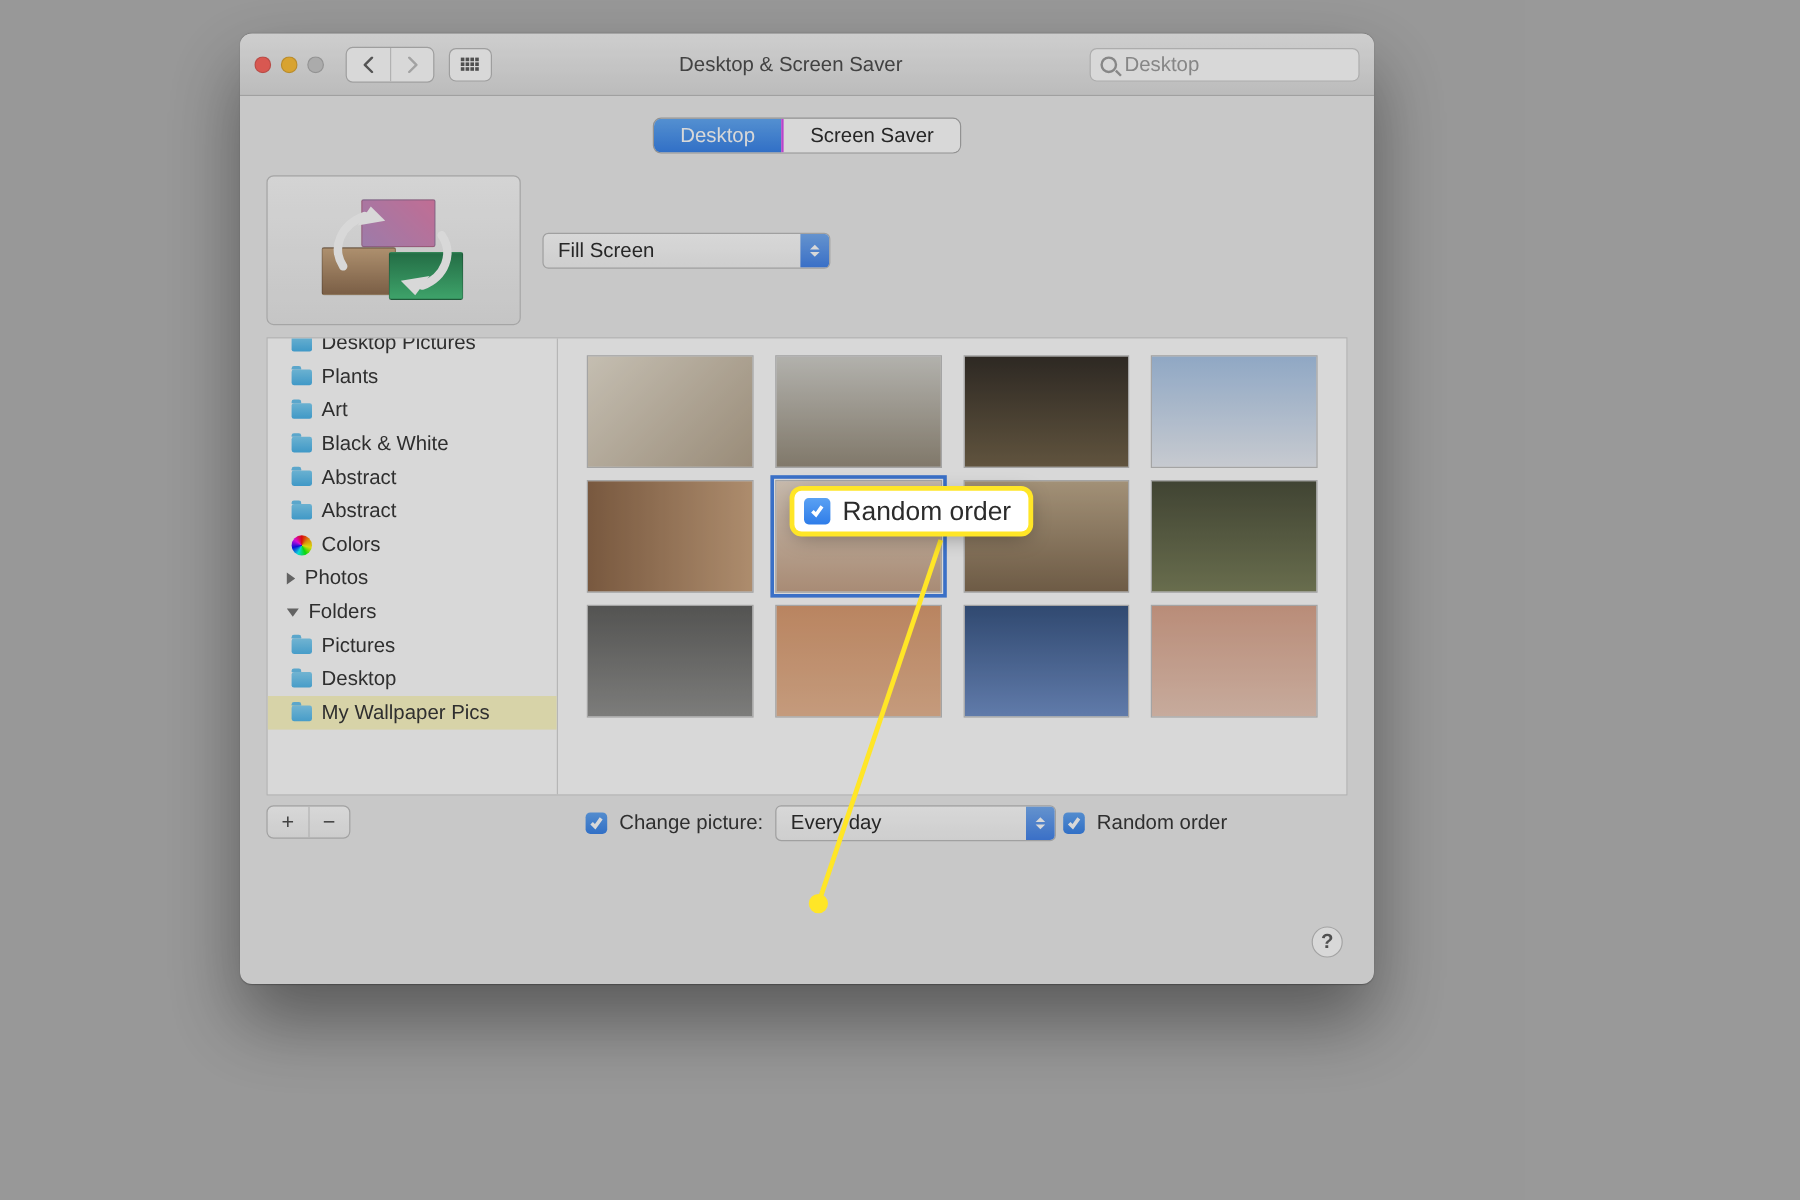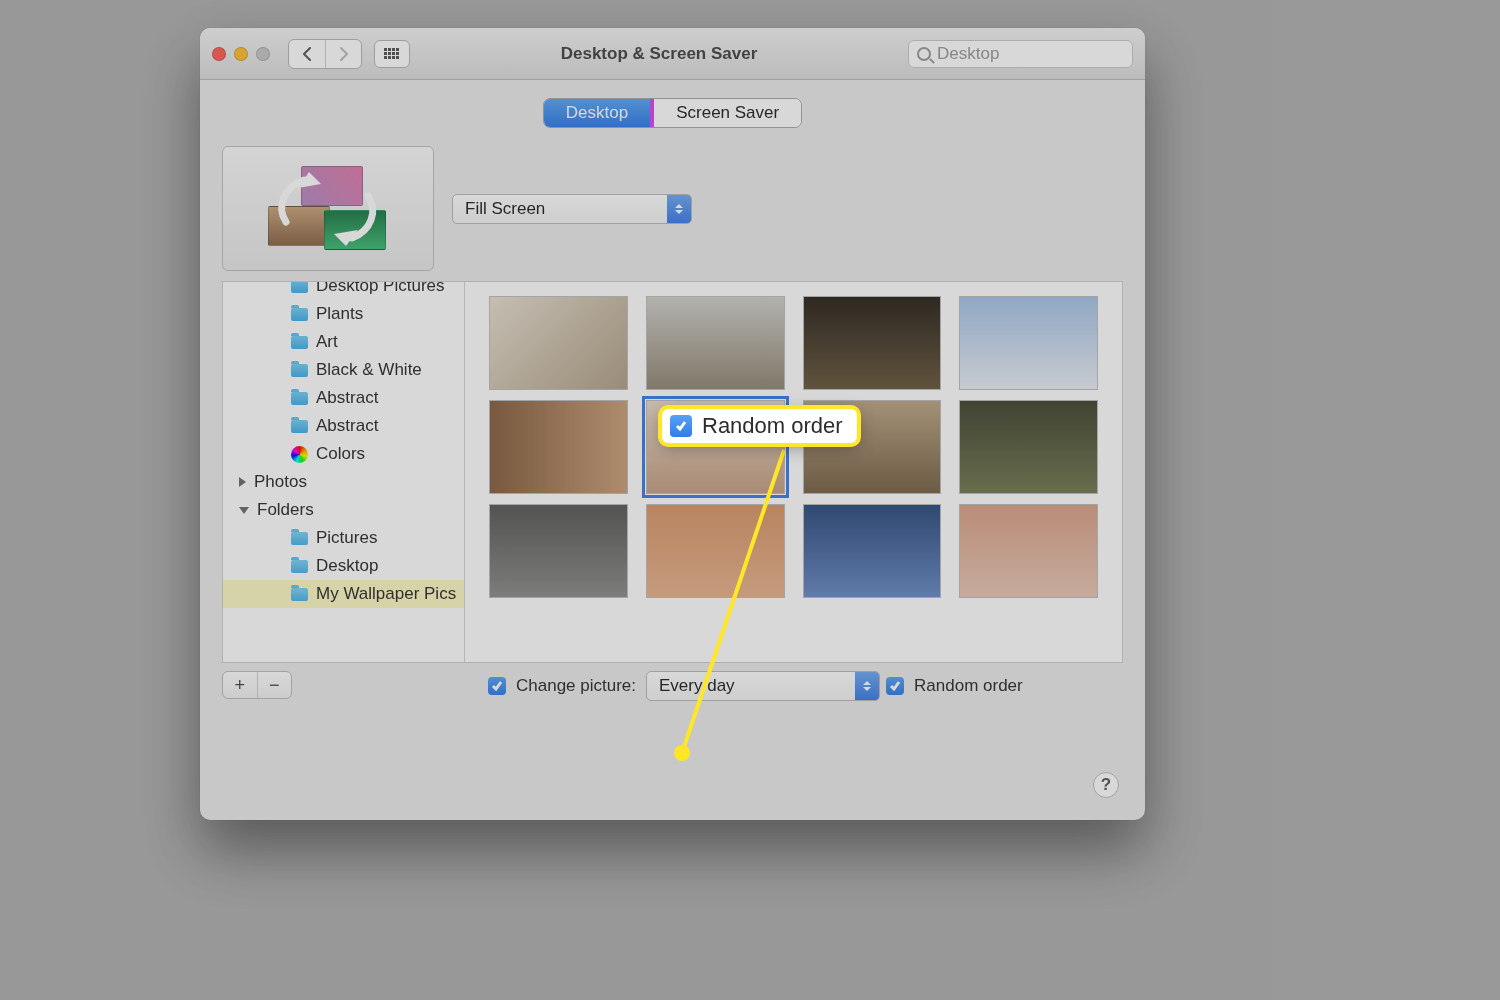--- a/index.html
+++ b/index.html
@@ -9,46 +9,46 @@
   .titlebar{height:52px;background:linear-gradient(#f3f3f3,#dcdcdc);border-bottom:1px solid #b9b9b9;display:flex;align-items:center;padding:0 12px;}
   .traffic{display:flex;gap:8px;margin-right:18px;}
   .dot{width:14px;height:14px;border-radius:50%;border:1px solid rgba(0,0,0,0.15);}
   .dot.r{background:#ff5f57;} .dot.y{background:#ffbd2e;} .dot.g{background:#c7c7c7;}
   .navbtn{display:flex;gap:0;margin-right:12px;border:1px solid #b7b7b7;border-radius:6px;overflow:hidden;background:#fff;}
   .navbtn div{width:36px;height:28px;display:flex;align-items:center;justify-content:center;color:#6d6d6d;}
   .navbtn div+div{border-left:1px solid #cfcfcf;}
   .gridbtn{width:36px;height:28px;border:1px solid #b7b7b7;border-radius:6px;background:#fff;display:flex;align-items:center;justify-content:center;}
   .gridbtn .gi{width:16px;height:12px;display:grid;grid-template-columns:repeat(4,3px);grid-template-rows:repeat(3,3px);gap:1px;}
   .gridbtn .gi span{background:#555;}
-  .title{flex:1;text-align:center;font-weight:700;color:#444;}
+  .title{flex:1;text-align:center;font-weight:400;color:#444;}
   .search{width:225px;height:28px;border:1px solid #c9c9c9;border-radius:6px;background:#fff;display:flex;align-items:center;padding:0 8px;gap:6px;color:#999;}
   .mag{width:14px;height:14px;border:2px solid #9a9a9a;border-radius:50%;position:relative;flex:none;}
   .mag:after{content:"";position:absolute;width:6px;height:2px;background:#9a9a9a;transform:rotate(45deg);left:10px;top:11px;}
   .tabs{display:flex;justify-content:center;margin-top:18px;}
   .segment{display:flex;border:1px solid #a8a8a8;border-radius:7px;overflow:hidden;}
   .segtab{padding:4px 22px;background:#fff;color:#222;}
   .segtab.active{background:linear-gradient(#5aa5f6,#2f7de9);color:#fff;}
-  .segtab+.segtab{border-left:4px solid #d946ef;}
+  .segtab+.segtab{border-left:2px solid #d946ef;}
   
   .rowA{display:flex;align-items:center;gap:18px;margin:18px 22px 10px 22px;}
   .prev{width:212px;height:125px;border:1px solid #c0c0c0;border-radius:6px;background:linear-gradient(#fafafa,#e8e8e8);display:flex;align-items:center;justify-content:center;position:relative;}
   .cyc{position:relative;width:120px;height:86px;}
   .cyc .tile{position:absolute;width:62px;height:40px;border:1px solid rgba(0,0,0,.2);border-radius:2px;}
   .cyc .t1{left:33px;top:0;background:linear-gradient(45deg,#b58cc5,#e27aaa);} 
   .cyc .t2{left:0;top:40px;background:linear-gradient(#caa57b,#8b6849);} 
   .cyc .t3{left:56px;top:44px;background:linear-gradient(#1e7a48,#3fbd76);} 
   .dd{display:flex;align-items:center;border:1px solid #b9b9b9;border-radius:5px;background:linear-gradient(#fff,#f3f3f3);height:30px;overflow:hidden;}
   .dd .ddlabel{padding:0 12px;color:#222;white-space:nowrap;}
   .dd .ddcap{width:24px;height:100%;background:linear-gradient(#6fa9f3,#3a7dea);display:flex;flex-direction:column;align-items:center;justify-content:center;gap:2px;}
   .dd .ddcap span{width:0;height:0;border-left:4px solid transparent;border-right:4px solid transparent;}
   .dd .ddcap .u{border-bottom:4px solid #fff;} .dd .ddcap .d{border-top:4px solid #fff;}
   .browser{display:flex;border:1px solid #cfcfcf;background:#fff;margin:0 22px;height:382px;}
   .side{width:242px;border-right:1px solid #d5d5d5;overflow:hidden;font-size:17px;}
   .side .row{display:flex;align-items:center;height:28px;padding-left:30px;gap:8px;white-space:nowrap;}
-  .side .row.indent{padding-left:68px;}
+  .side .row.indent{padding-left:20px;}
   .side .row .fold{width:17px;height:13px;background:linear-gradient(#77cff6,#41b0ea);border-radius:2px;position:relative;flex:none;}
   .side .row .fold:before{content:"";position:absolute;width:8px;height:3px;background:#63c1ef;top:-3px;left:0;border-radius:2px 2px 0 0;}
   .side .row .tri{width:0;height:0;flex:none;}
   .side .row .tri.r{border-top:5px solid transparent;border-bottom:5px solid transparent;border-left:7px solid #6d6d6d;}
   .side .row .tri.d{border-left:5px solid transparent;border-right:5px solid transparent;border-top:7px solid #6d6d6d;}
   .side .row.top{padding-left:16px;}
   .side .row.sel{background:#fef9c3;}
   .colwheel{width:17px;height:17px;border-radius:50%;background:conic-gradient(red,orange,yellow,lime,cyan,blue,magenta,red);flex:none;}
   .side .row .fold.p{background:linear-gradient(#7fd2f7,#4ab5ec);}
   .side-inner{margin-top:-10px;}

